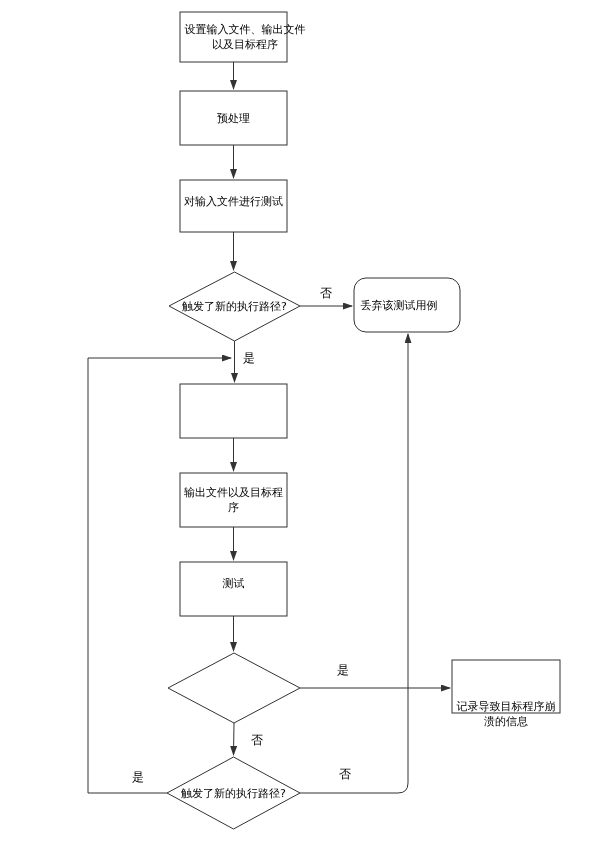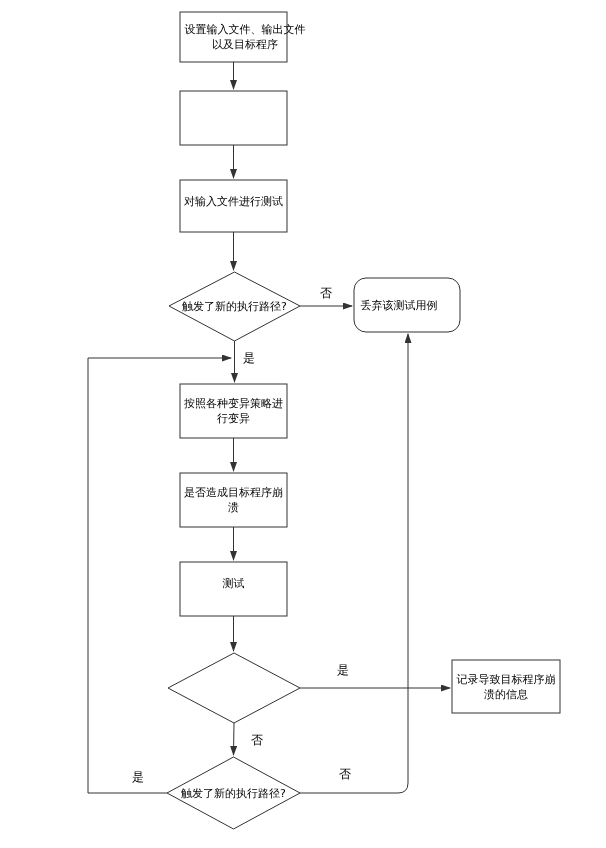--- a/index.html
+++ b/index.html
@@ -72,27 +72,27 @@
     <rect class="shape" x="354" y="278" width="106" height="54" rx="12" ry="12"></rect>
     <rect class="shape" x="180" y="384" width="107" height="54"></rect>
     <rect class="shape" x="180" y="473" width="107" height="54"></rect>
     <rect class="shape" x="180" y="562" width="107" height="54"></rect>
     <polygon class="shape" points="234,653 300,688 234,723 168,688"></polygon>
     <rect class="shape" x="452" y="660" width="108" height="53"></rect>
     <polygon class="shape" points="233.5,757 300,793 233.5,829 167,793"></polygon>
   </svg>
 
   <div class="node-label" style="left:181px; top:13px; width:128px; height:48px;">设置输入文件、输出文件以及目标程序</div>
+  <div class="node-label" style="left:181px; top:92px; width:105px; height:52px;">预处理</div>
   <div class="node-label" style="left:181px; top:181px; width:105px; height:41px;">对输入文件进行测试</div>
   <div class="node-label" style="left:169px; top:272px; width:131px; height:69px;">触发了新的执行路径?</div>
   <div class="node-label" style="left:355px; top:279px; width:88px; height:52px;">丢弃该测试用例</div>
-  <div class="node-label" style="left:181px; top:385px; width:105px; height:52px;">按照各种变异策略进行变异</div>
-  <div class="node-label" style="left:181px; top:474px; width:105px; height:52px;">是否造成目标程序崩溃</div>
+  <div class="node-label" style="left:181px; top:474px; width:105px; height:52px;">输出文件以及目标程序</div>
   <div class="node-label" style="left:181px; top:563px; width:105px; height:40px;">测试</div>
-  <div class="node-label" style="left:453px; top:661px; width:106px; height:51px;">记录导致目标程序崩溃的信息</div>
+  <div class="node-label" style="left:453px; top:688px; width:106px; height:51px;">记录导致目标程序崩溃的信息</div>
   <div class="node-label" style="left:167px; top:757px; width:133px; height:72px;">触发了新的执行路径?</div>
 
   <div class="edge-label" style="left:320px; top:286px;">否</div>
   <div class="edge-label" style="left:243px; top:351px;">是</div>
   <div class="edge-label" style="left:337px; top:663px;">是</div>
   <div class="edge-label" style="left:251px; top:733px;">否</div>
   <div class="edge-label" style="left:132px; top:770px;">是</div>
   <div class="edge-label" style="left:339px; top:767px;">否</div>
 
 </div>

